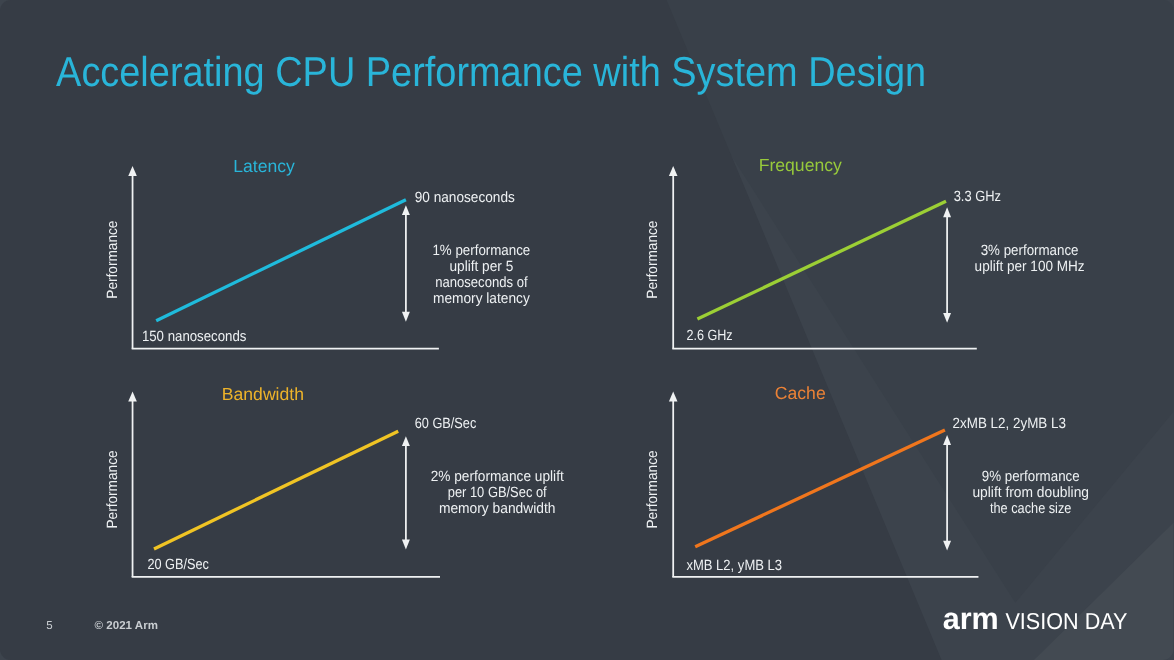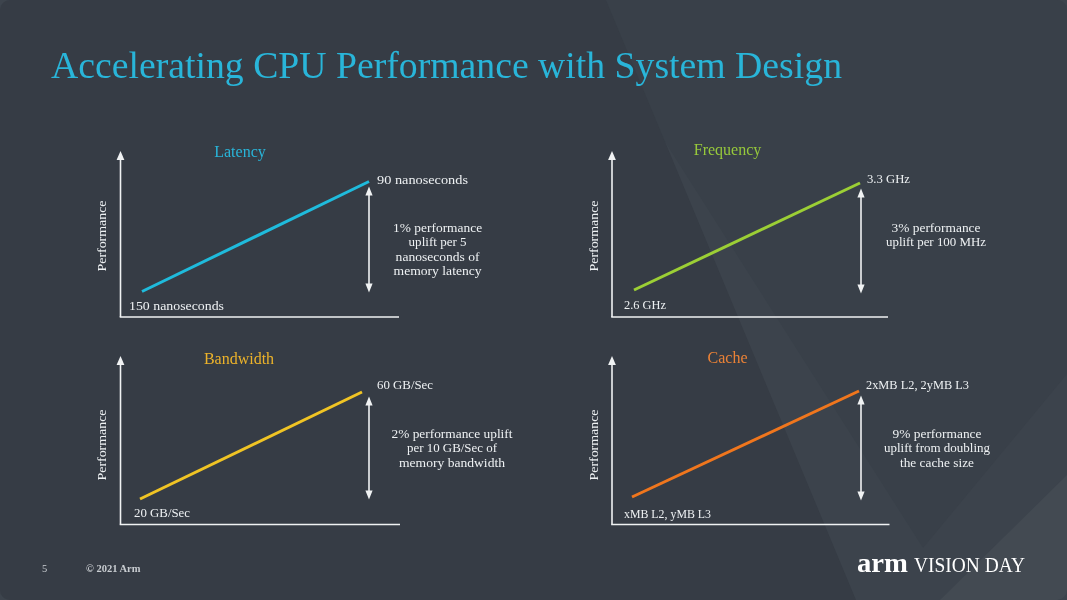--- a/index.html
+++ b/index.html
@@ -1,16 +1,16 @@
 <!DOCTYPE html>
 <html><head>
 <meta charset="utf-8">
 <style>
   html,body{margin:0;padding:0;background:#3d444d;}
-  #slide{position:relative;width:1067px;height:600px;overflow:hidden;font-family:Liberation Serif, serif;border-radius:10px;}
+  #slide{position:relative;width:1067px;height:600px;overflow:hidden;font-family:Liberation Sans, sans-serif;border-radius:10px;}
   svg{display:block;}
 </style>
 </head>
 <body>
 <div id="slide">
 <svg width="1067" height="600" viewBox="0 0 1067 600">
 
   <rect x="0" y="0" width="1067" height="600" fill="#3c434c"></rect>
   <polygon points="575,0 923,548 1067,374 1067,0" fill="#394049"></polygon>
   <polygon points="940,600 1067,475 1067,600" fill="#434a52"></polygon>

